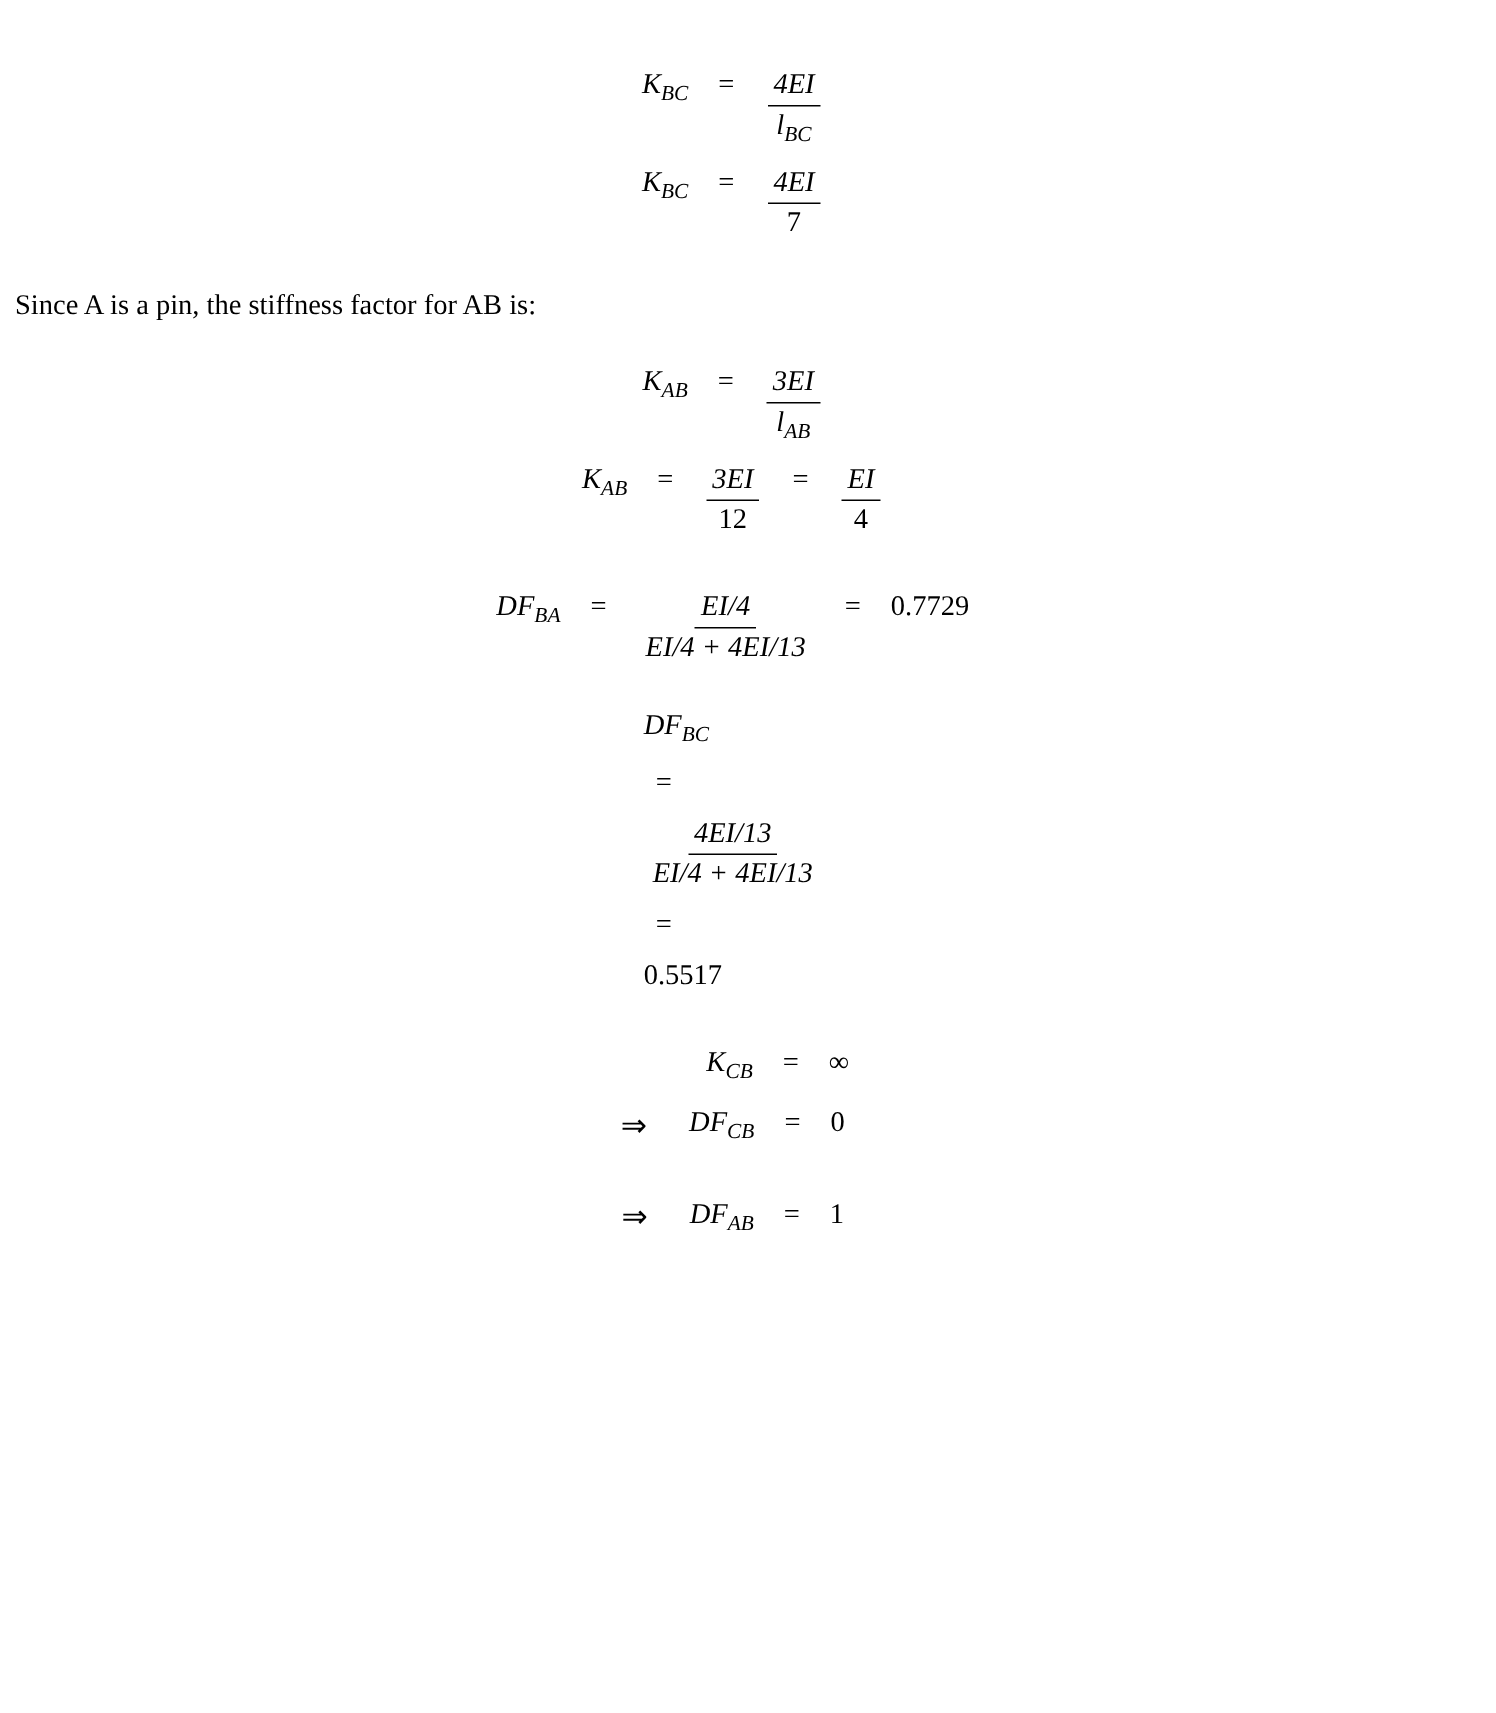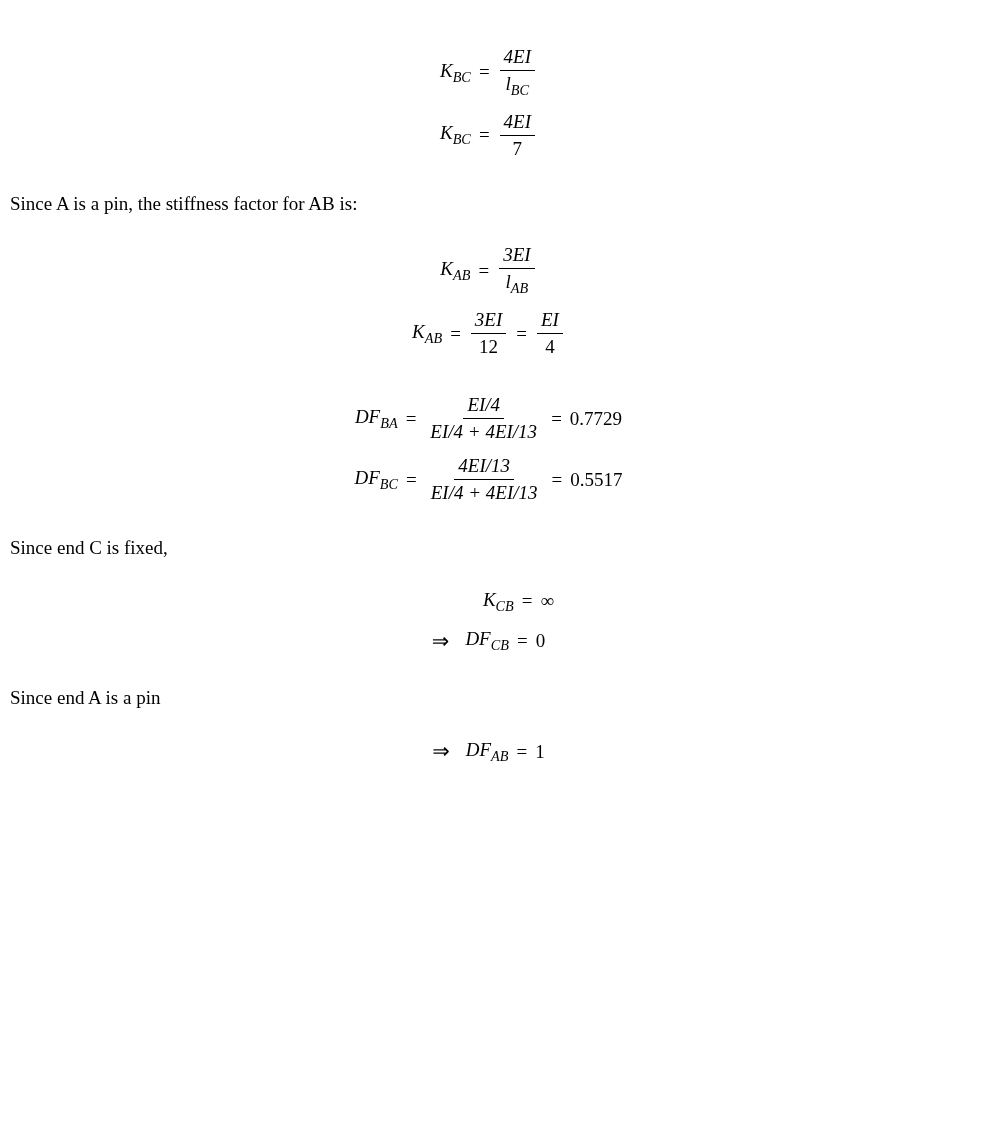--- a/index.html
+++ b/index.html
@@ -25,23 +25,23 @@
       margin-bottom: 10px;
     }
     .math-center {
       display: flex;
       flex-direction: column;
       align-items: center;
       margin: 20px 0 24px 0;
     }
     .math-row {
       display: flex;
-      align-items: center;
       margin: 6px 0;
       font-style: italic;
+      gap: 12px;
     }
     .frac {
       display: inline-flex;
       flex-direction: column;
       align-items: center;
       vertical-align: middle;
       margin: 0 2px;
     }
     .frac .num {
       border-bottom: 1.5px solid #000;
@@ -134,49 +134,47 @@
     <div class="math-row">
       <span class="math-inline">DF<sub class="sub">BA</sub></span>
       <span class="equals">=</span>
       <span class="frac">
         <span class="num"><span class="math-inline">EI</span>/4</span>
         <span class="den"><span class="math-inline">EI</span>/4 + 4<span class="math-inline">EI</span>/13</span>
       </span>
       <span class="equals">=</span>
       <span class="inline-normal">0.7729</span>
     </div>
-    <div class="math-row" style="margin-top:6px;">
+    <div class="math-row" style="margin-top:24px;flex-direction:column;">
       <span class="math-inline">DF<sub class="sub">BC</sub></span>
       <span class="equals">=</span>
       <span class="frac">
         <span class="num">4<span class="math-inline">EI</span>/13</span>
         <span class="den"><span class="math-inline">EI</span>/4 + 4<span class="math-inline">EI</span>/13</span>
       </span>
       <span class="equals">=</span>
       <span class="inline-normal">0.5517</span>
     </div>
   </div>
 
-  <div class="text-block section-gap">Since end C is fixed,</div>
 
   <div class="math-center">
     <div class="math-row" style="padding-left:60px;">
       <span class="math-inline">K<sub class="sub">CB</sub></span>
       <span class="equals">=</span>
       <span class="inline-normal">∞</span>
     </div>
     <div class="math-row" style="margin-top:8px;">
       <span class="arrow">⇒</span>
       <span class="math-inline">DF<sub class="sub">CB</sub></span>
       <span class="equals">=</span>
       <span class="inline-normal">0</span>
     </div>
   </div>
 
-  <div class="text-block section-gap">Since end A is a pin</div>
 
   <div class="math-center">
     <div class="math-row">
       <span class="arrow">⇒</span>
       <span class="math-inline">DF<sub class="sub">AB</sub></span>
       <span class="equals">=</span>
       <span class="inline-normal">1</span>
     </div>
   </div>
 

